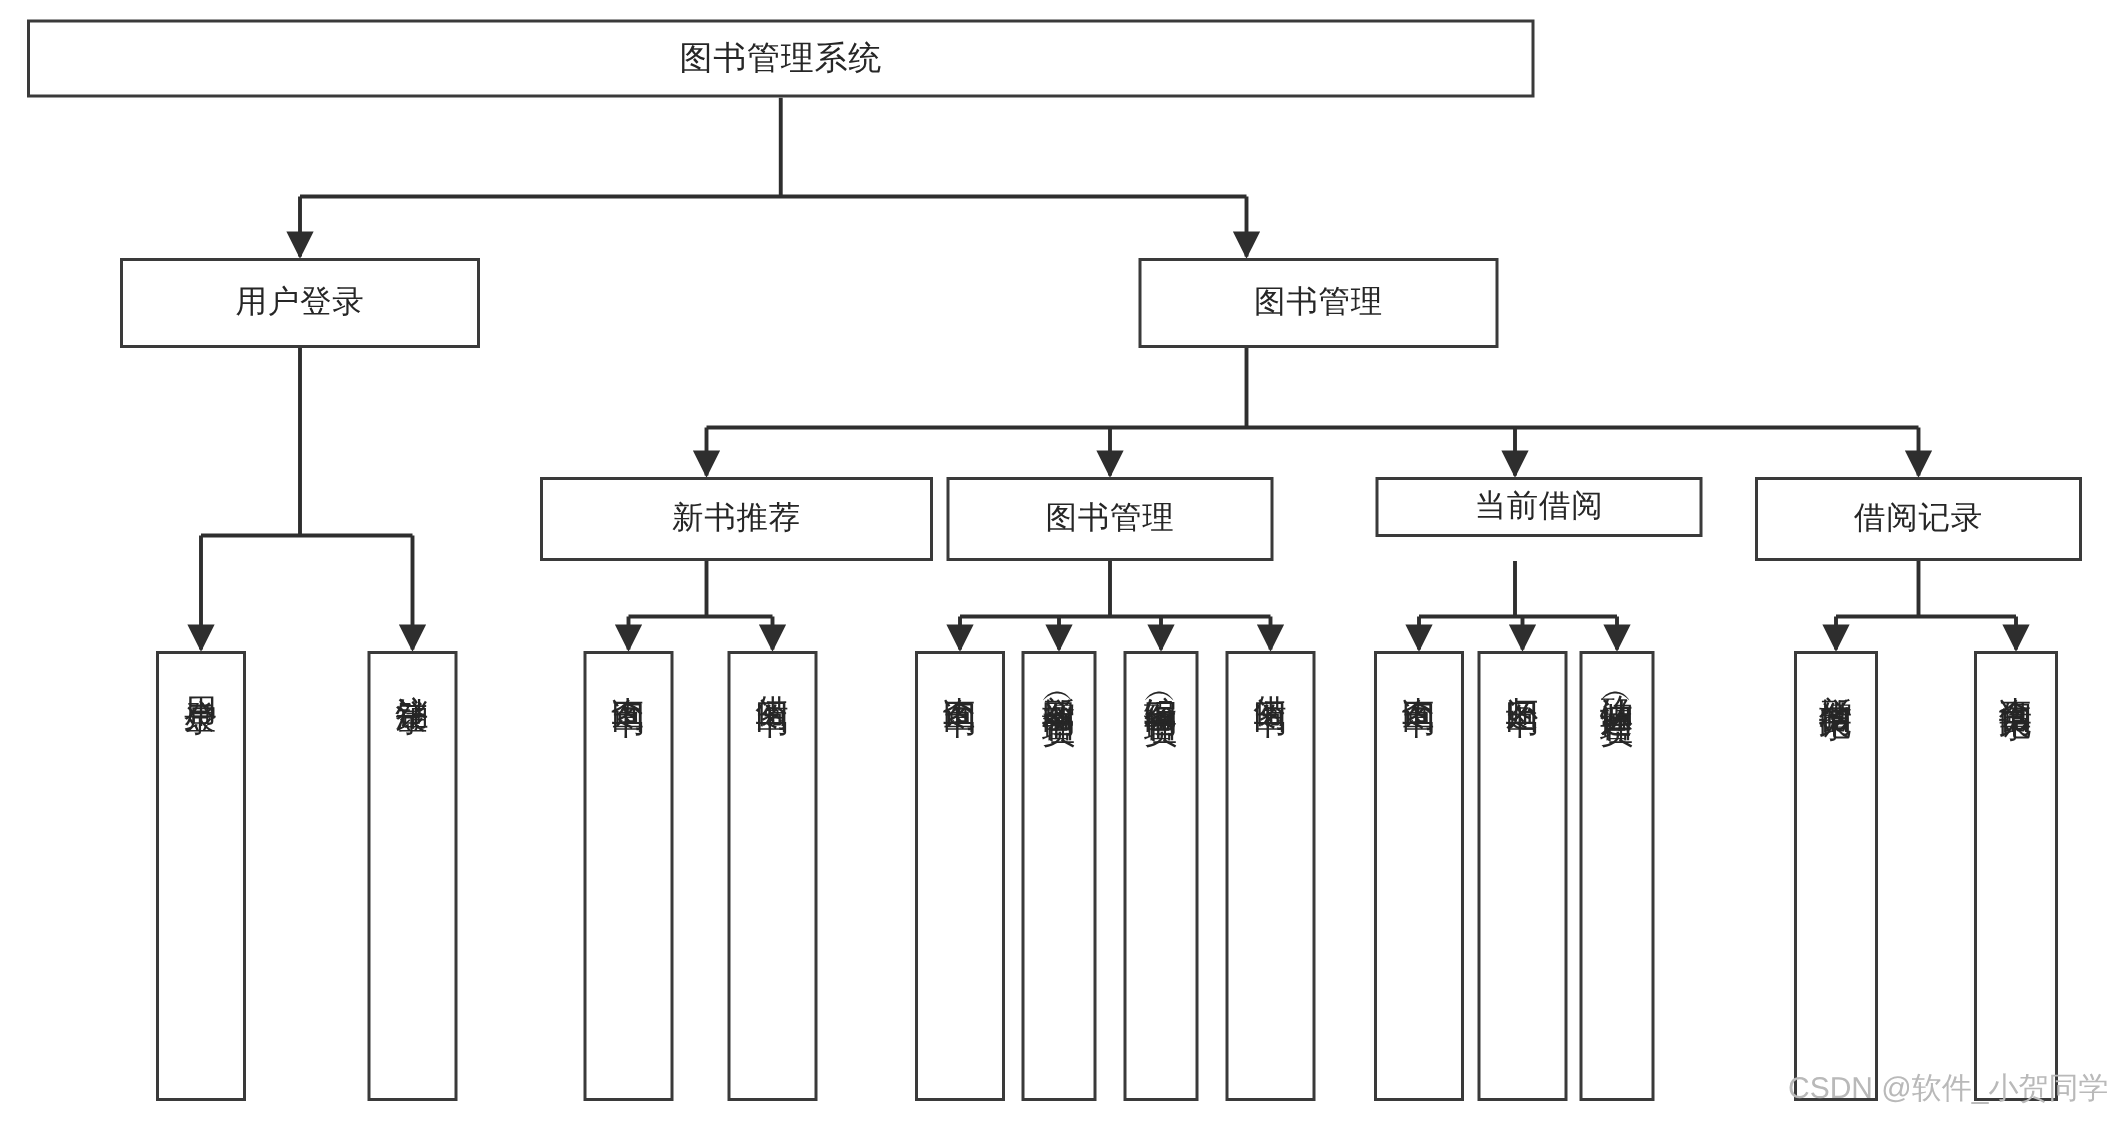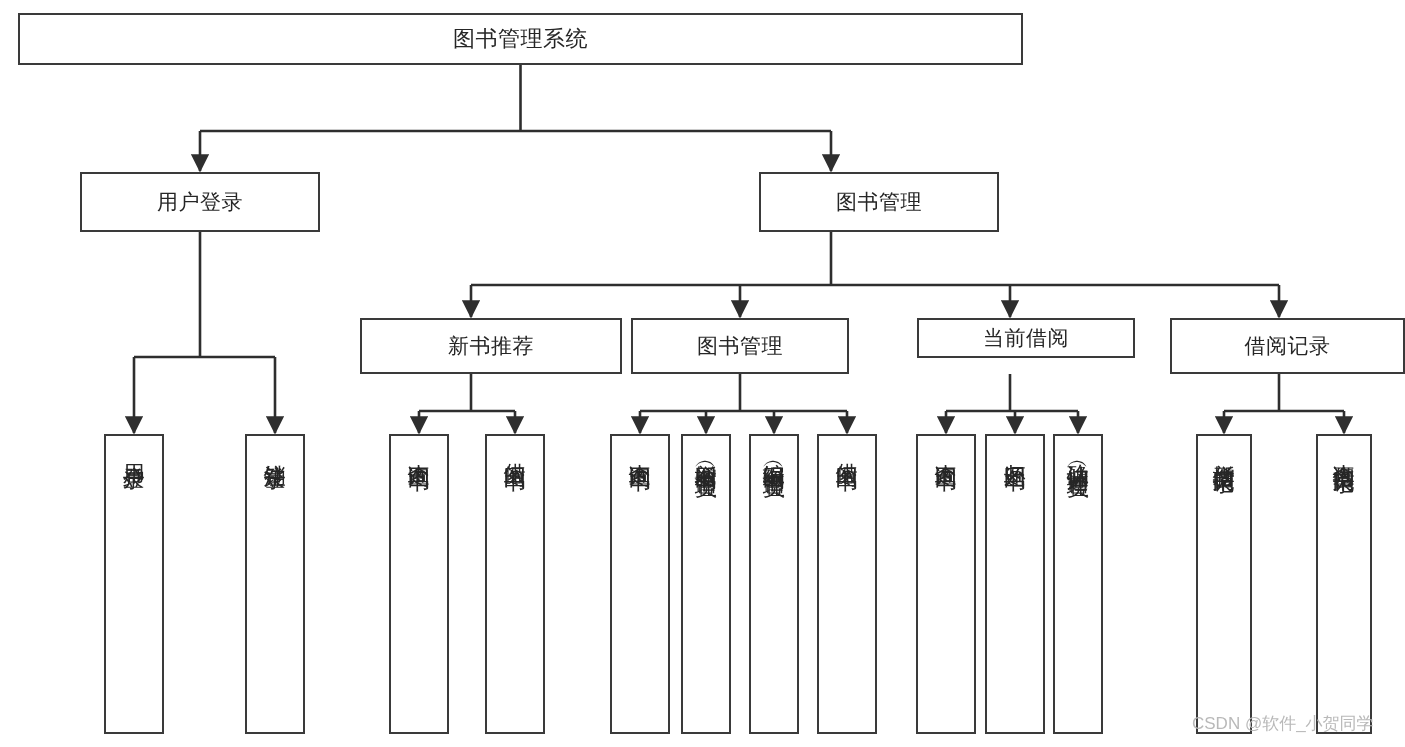--- a/index.html
+++ b/index.html
@@ -49,21 +49,21 @@
     font-size:22px;
     line-height:1.34;
     letter-spacing:2px;
     white-space:normal;
     max-height:100%;
   }
   .watermark{
     position:absolute;
     left:1192px;
     top:712px;
-    font-size:17px;
+    font-size:20px;
     color:#b9b9b9;
     white-space:nowrap;
     z-index:3;
   }
 </style>
 </head>
 <body>
 
 <div id="canvas">
 
@@ -122,21 +122,21 @@
       </div>
       <div class="node" id="node-l2-newbook" style="left: 360px; top: 318px; width: 262px; height: 56px;">
         <span class="label">新书推荐</span>
       </div>
       <div class="node" id="node-l2-borrow" style="left: 631px; top: 318px; width: 218px; height: 56px;">
         <span class="label">图书管理</span>
       </div>
       <div class="node" id="node-l2-current" style="left: 901px; top: 318px; width: 218px; height: 40px; margin-left: 16px;">
         <span class="label">当前借阅</span>
       </div>
-      <div class="node" id="node-l2-record" style="left: 1170px; top: 318px; width: 235px; height: 56px;">
+      <div class="node" id="node-l2-record" style="left: 1170px; top: 318px; width: 218px; height: 56px;">
         <span class="label">借阅记录</span>
       </div>
       <div class="node leaf" id="node-lf-login" style="left: 104px; top: 434px; width: 60px; height: 300px;">
         <span class="label">用户登录</span>
       </div>
       <div class="node leaf" id="node-lf-logout" style="left: 245px; top: 434px; width: 60px; height: 300px;">
         <span class="label">注销登录</span>
       </div>
       <div class="node leaf" id="node-lf-query1" style="left: 389px; top: 434px; width: 60px; height: 300px;">
         <span class="label">查询图书</span>

